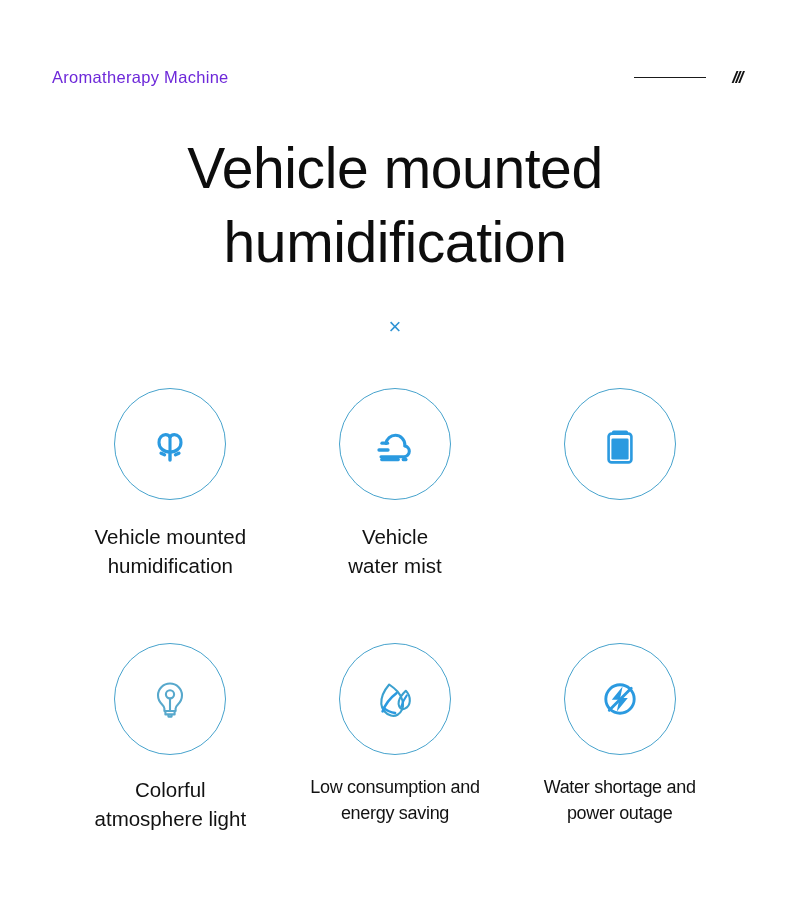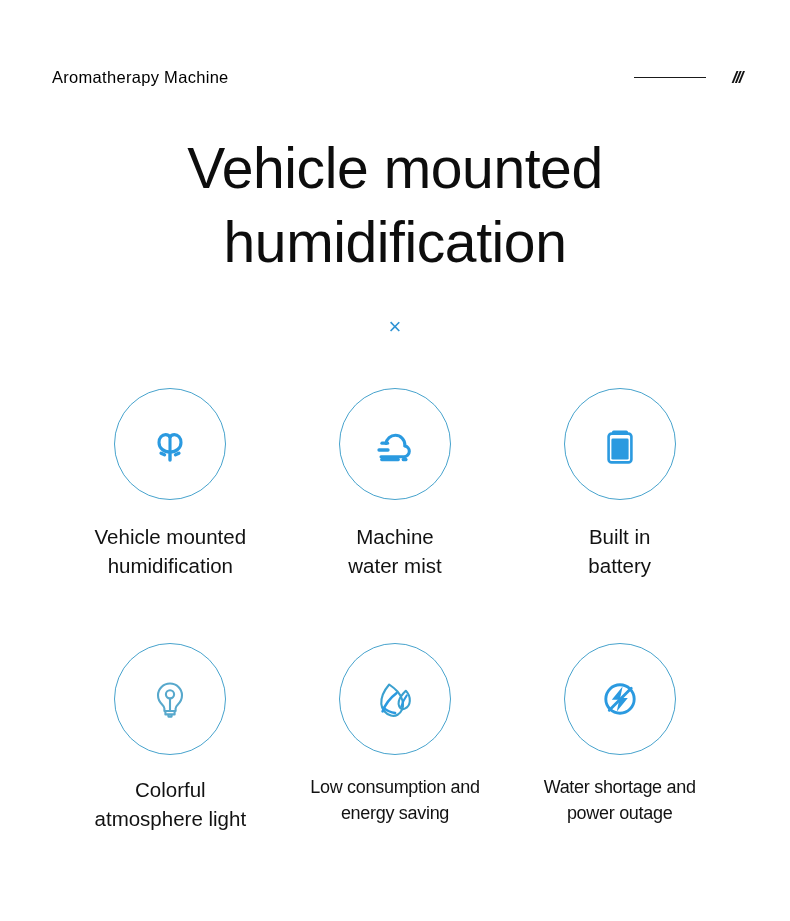--- a/index.html
+++ b/index.html
@@ -27,21 +27,21 @@
     right: 48px;
     height: 34px;
     display: flex;
     align-items: center;
     justify-content: space-between;
   }
   .brand {
     font-family: "Liberation Sans", sans-serif;
     font-size: 16.5px;
     letter-spacing: 0.3px;
-    color: #000000;
+    color: #6d28d9;
     white-space: nowrap;
   }
   .header-right {
     display: flex;
     align-items: center;
     gap: 26px;
   }
   .header-rule {
     display: block;
     width: 72px;
@@ -184,36 +184,34 @@
         <span>
           <svg width="58" height="58" viewBox="0 0 58 58" fill="none">
             <path d="M20 28.5c0.6-4.6 4.6-8.2 9.4-8.2 5.2 0 9.4 4.2 9.4 9.4 0 0.4 0 0.8-0.1 1.2 2.6 0.4 4.6 2.7 4.6 5.4 0 3-2.5 5.5-5.5 5.5H15" stroke="#2b9ae0" stroke-width="3.1" stroke-linecap="round" stroke-linejoin="round"></path>
             <path d="M13 35h9" stroke="#2b9ae0" stroke-width="3.3" stroke-linecap="round"></path>
             <path d="M16 28.2h5.5" stroke="#2b9ae0" stroke-width="3.3" stroke-linecap="round"></path>
             <path d="M16 44.5h16" stroke="#2b9ae0" stroke-width="3.7" stroke-linecap="round"></path>
             <path d="M37.5 44.5h2.2" stroke="#2b9ae0" stroke-width="3.7" stroke-linecap="round"></path>
           </svg>
         </span>
       </div>
-      <div class="caption">Machine
+      <div class="caption">Vehicle
 water mist</div>
     </div>
 
     <div class="cell">
       <div class="circle">
         <span>
           <svg width="54" height="54" viewBox="0 0 54 54" fill="none">
             <rect x="19" y="13.5" width="16" height="4" rx="1.6" fill="#2b9ae0"></rect>
             <rect x="15.6" y="16.6" width="22.8" height="28.8" rx="3" stroke="#2b9ae0" stroke-width="2.6"></rect>
             <rect x="18.4" y="21.6" width="17.2" height="21" rx="1.4" fill="#2b9ae0"></rect>
           </svg>
         </span>
       </div>
-      <div class="caption">Built in
-battery</div>
     </div>
 
   </div>
 
   <div class="grid row2">
 
     <div class="cell">
       <div class="circle">
         <span>
           <svg width="54" height="54" viewBox="0 0 54 54" fill="none">

